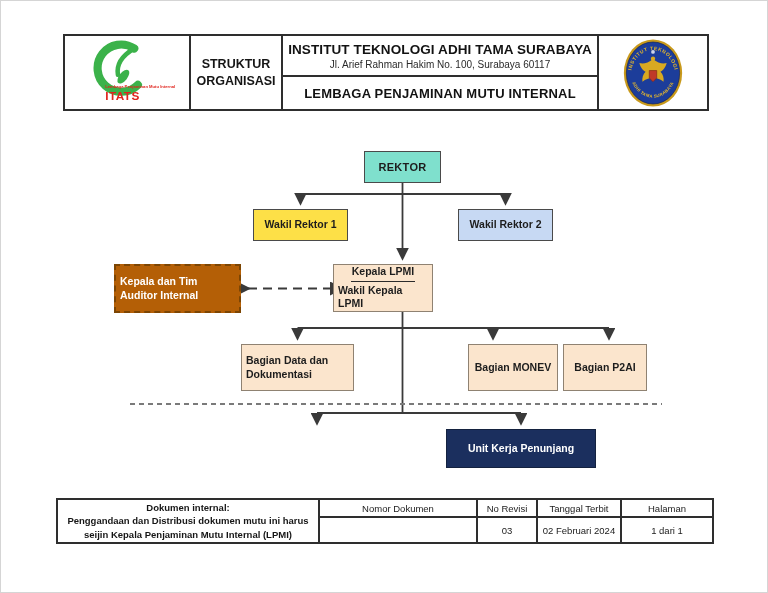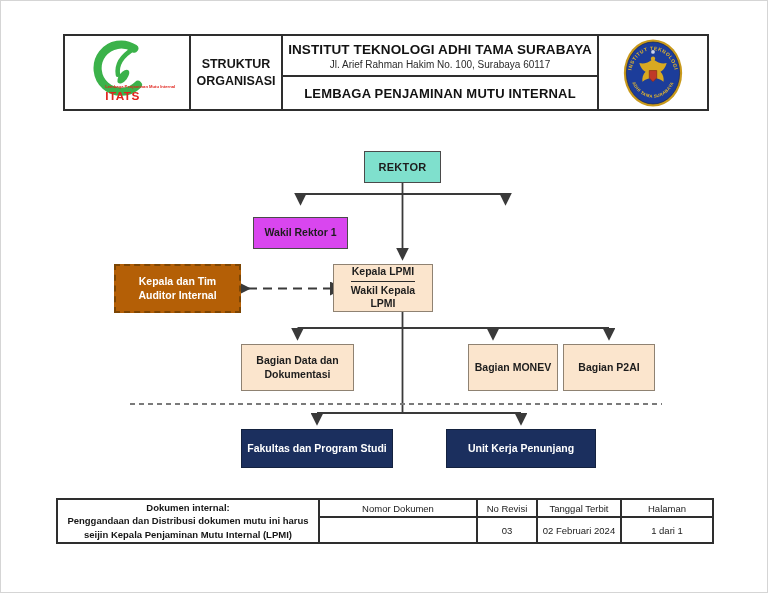--- a/index.html
+++ b/index.html
@@ -25,33 +25,33 @@
     display:flex; flex-direction:column; align-items:center; justify-content:center; }
   .inst-name { font-weight:bold; font-size:13.5px; letter-spacing:0.1px; color:#121212; }
   .inst-addr { font-size:10px; margin-top:2px; color:#2a2a2a; }
   .hmain-bottom { flex:1; display:flex; align-items:center; justify-content:center;
     font-weight:bold; font-size:13px; letter-spacing:0.2px; color:#121212; }
   .hcell-logo-right { width:108px; display:flex; align-items:center; justify-content:center; }
 
   
   .node {
     position:absolute; box-sizing:border-box; display:flex; flex-direction:column;
-    align-items:center; justify-content:center; text-align:center;
+    align-items:center; justify-content:center; text-align:left;
     font-weight:bold; font-size:10.5px; line-height:1.3; color:#1d1d1d;
     border:1px solid #4a4a4a; padding:4px 4px;
   }
   .node-rektor   { left:363px; top:150px; width:77px;  height:32px; font-size:11px; letter-spacing:0.3px; }
   .node-wr1      { left:252px; top:208px; width:95px;  height:32px; }
   .node-wr2      { left:457px; top:208px; width:95px;  height:32px; }
   .node-auditor  { left:113px; top:263px; width:127px; height:49px; color:#ffffff; border:2px dashed #7c4503; }
   .node-klpmi    { left:332px; top:263px; width:100px; height:48px; border-color:#8f8272; }
   .klpmi-divider { width:72%; border-top:1.5px solid #2b2b2b; margin:2px auto; }
   .node-bdd      { left:240px; top:343px; width:113px; height:47px; border-color:#8f8272; }
   .node-monev    { left:467px; top:343px; width:90px;  height:47px; border-color:#8f8272; }
-  .node-p2ai     { left:562px; top:343px; width:92px;  height:47px; border-color:#8f8272; }
+  .node-p2ai     { left:562px; top:343px; width:84px;  height:47px; border-color:#8f8272; }
   .node-fakultas { left:240px; top:428px; width:152px; height:39px; color:#ffffff; border-color:#14223f; }
   .node-ukp      { left:445px; top:428px; width:150px; height:39px; color:#ffffff; border-color:#14223f; }
 
   .connector-layer { position:absolute; left:0; top:0; width:768px; height:593px; pointer-events:none; }
 
   
   .footer-table {
     position:absolute; left:55px; top:497px; width:658px; height:46px;
     display:flex; border:2px solid #2e2e2e; box-sizing:border-box; background:#fff;
   }
@@ -138,24 +138,27 @@
       <path d="M520 412 V422" marker-end="url(#arrow)"></path>
       <path d="M247 287.5 H340" stroke-dasharray="9 6" stroke-width="2" marker-start="url(#arrow)" marker-end="url(#arrow)"></path>
     </g>
     <path d="M129 403 H661" stroke="#7A7A7A" stroke-width="2" stroke-dasharray="5 4" fill="none"></path>
   </svg>
 
   <div class="node node-rektor" style="background-color: rgb(127, 224, 205);">
     <span>REKTOR</span>
   </div>
 
-  <div class="node node-wr1" style="background-color: #d946ef; margin-top: 8px;">
+  <div class="node node-wr1" style="background-color: #fde047;">
     <span>Wakil Rektor 1</span>
   </div>
 
+  <div class="node node-wr2" style="background-color: rgb(199, 217, 243);">
+    <span>Wakil Rektor 2</span>
+  </div>
 
   <div class="node node-auditor" style="background-color: rgb(180, 95, 6);">
     <span>Kepala dan Tim Auditor Internal</span>
   </div>
 
   <div class="node node-klpmi" style="background-color: rgb(251, 229, 205);">
     <span>Kepala LPMI</span>
     <span class="klpmi-divider"></span>
     <span>Wakil Kepala LPMI</span>
   </div>
@@ -165,23 +168,20 @@
   </div>
 
   <div class="node node-monev" style="background-color: rgb(251, 229, 205);">
     <span>Bagian MONEV</span>
   </div>
 
   <div class="node node-p2ai" style="background-color: rgb(251, 229, 205);">
     <span>Bagian P2AI</span>
   </div>
 
-  <div class="node node-fakultas" style="background-color: rgb(27, 47, 94);">
-    <span>Fakultas dan Program Studi</span>
-  </div>
 
   <div class="node node-ukp" style="background-color: rgb(27, 47, 94);">
     <span>Unit Kerja Penunjang</span>
   </div>
 
   <div class="footer-table">
     <div class="fcell-left">
       <div>Dokumen internal:</div>
       <div>Penggandaan dan Distribusi dokumen mutu ini harus</div>
       <div>seijin Kepala Penjaminan Mutu Internal (LPMI)</div>

